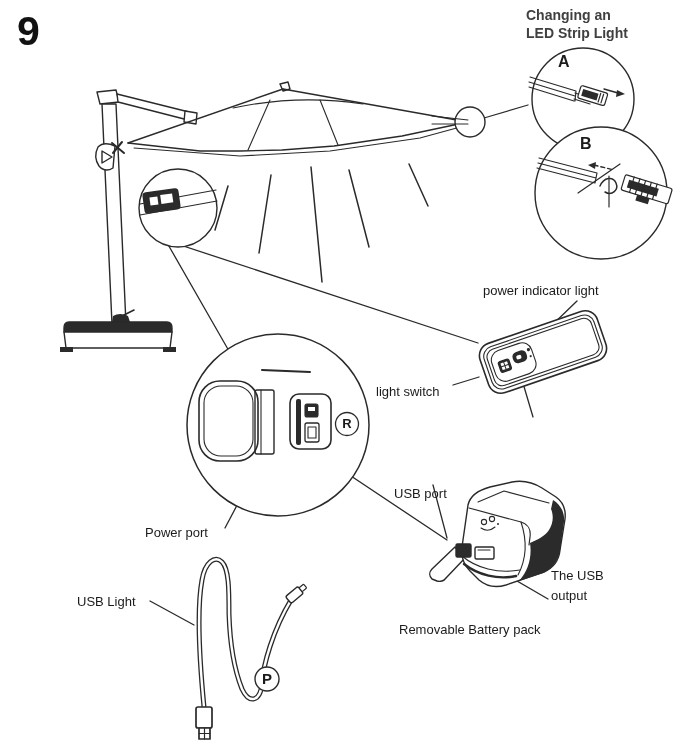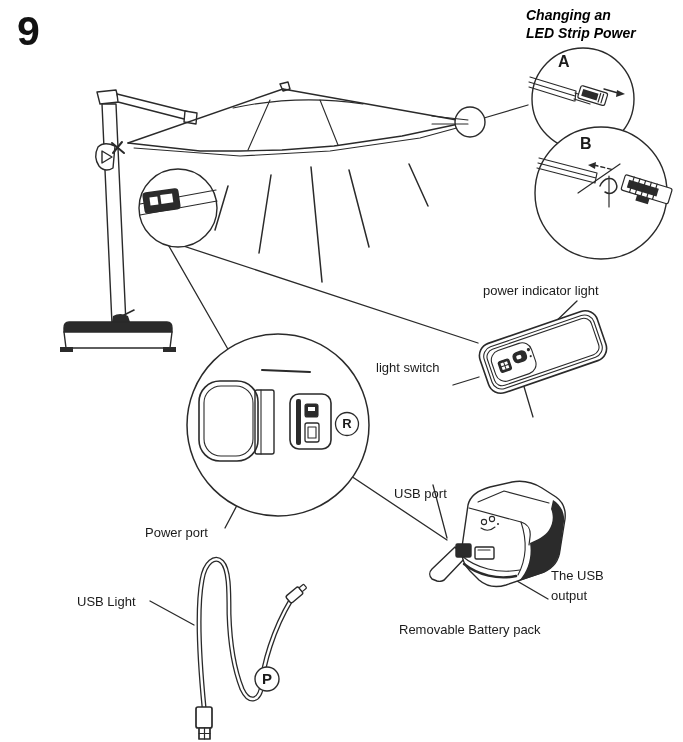--- a/index.html
+++ b/index.html
@@ -3,21 +3,21 @@
 <meta charset="utf-8">
 <style>
   html,body{margin:0;padding:0;background:#fff;}
   #stage{
     position:relative;width:683px;height:742px;background:#ffffff;
     font-family:"Liberation Sans", sans-serif;color:#1c1c1c;overflow:hidden;
   }
   #art{position:absolute;left:0;top:0;}
   .lbl{position:absolute;white-space:nowrap;font-size:13px;line-height:16px;color:#1b1b1b;}
   .step{position:absolute;left:17px;top:8px;font-size:41px;font-weight:700;color:#121212;}
-  .title{position:absolute;left:526px;top:6px;font-size:14px;font-weight:700;line-height:18px;color:#000000;font-style:italic;}
+  .title{position:absolute;left:526px;top:6px;font-size:14px;font-weight:700;line-height:18px;color:#404040;}
   .letter{position:absolute;font-size:16px;font-weight:700;color:#1b1b1b;}
   .circled{position:absolute;text-align:center;font-weight:600;color:#1b1b1b;}
 </style>
 </head>
 <body>
 
 <div id="stage">
 
   <svg id="art" width="683" height="742" viewBox="0 0 683 742" fill="none" stroke="#2a2a2a" stroke-width="1.4" stroke-linecap="round" stroke-linejoin="round">
 
@@ -202,28 +202,28 @@
       </g>
     </g>
 
     <circle cx="267" cy="679" r="12" fill="#fff" stroke-width="1.4"></circle>
   </svg>
 
   <div class="step">9</div>
 
   <div class="title">
     <div>Changing an</div>
-    <div>LED Strip Power</div>
+    <div>LED Strip Light</div>
   </div>
 
   <div class="letter" style="left:558px;top:53px;">A</div>
   <div class="letter" style="left:580px;top:135px;">B</div>
 
   <div class="lbl" style="left:483px;top:283px;">power indicator light</div>
-  <div class="lbl" style="left:376px;top:360px;">light switch</div>
+  <div class="lbl" style="left:376px;top:384px;">light switch</div>
   <div class="lbl" style="left:394px;top:486px;">USB port</div>
 
   <div class="lbl" style="left:399px;top:622px;">Removable Battery pack</div>
 
   <div class="lbl" style="left:551px;top:566px;line-height:20px;">
     <div>The USB</div>
     <div>output</div>
   </div>
   <div class="lbl" style="left:145px;top:525px;">Power port</div>
   <div class="lbl" style="left:77px;top:594px;">USB Light</div>

